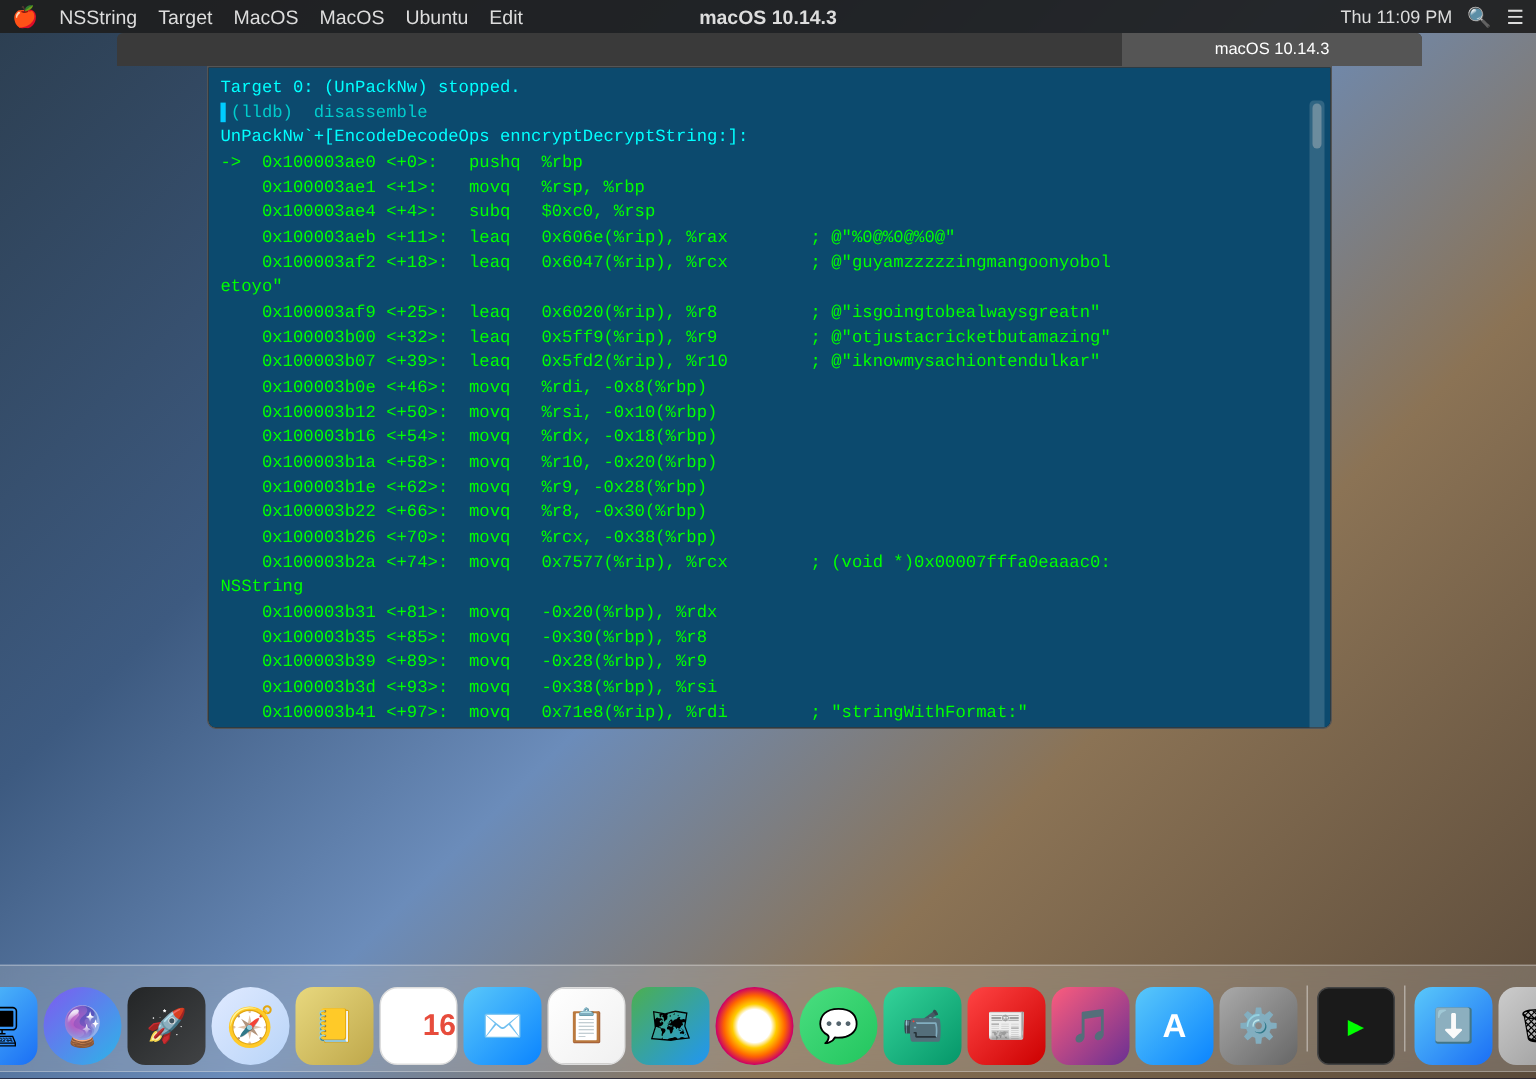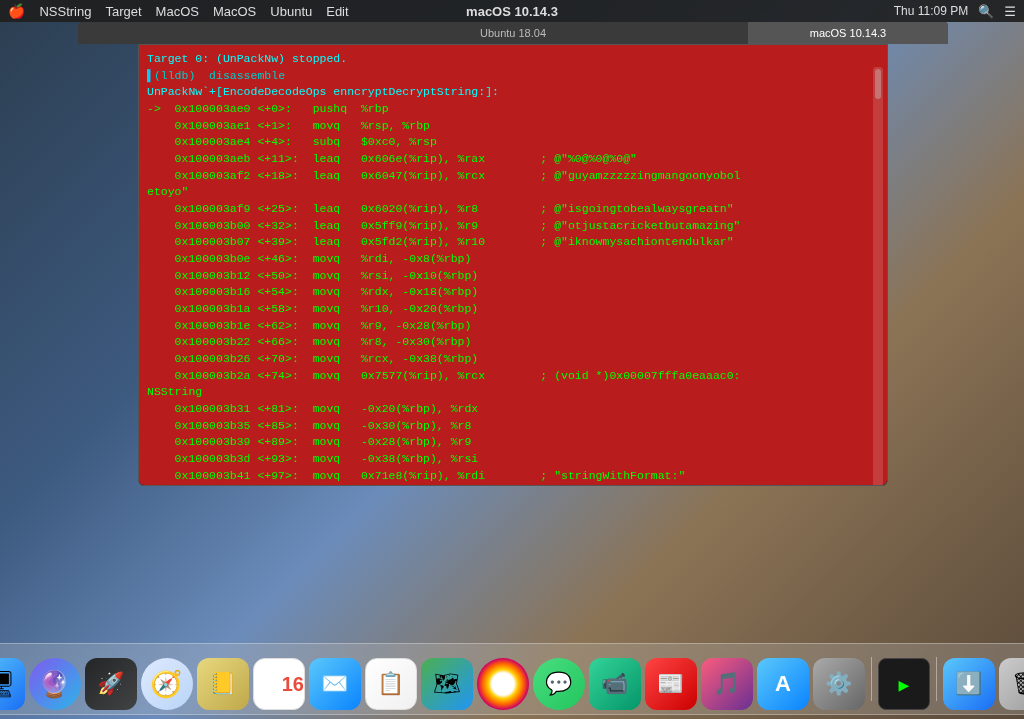--- a/index.html
+++ b/index.html
@@ -116,21 +116,21 @@
     .scroll-thumb {
       width: 6px;
       height: 30px;
       background: rgba(200,200,200,0.4);
       border-radius: 3px;
       margin: 2px;
     }
 
     
     .terminal-content {
-      background: #b91c1c;
+      background: #0c4a6e;
       color: #00ff00;
       font-family: 'Menlo', 'Monaco', 'Courier New', monospace;
       font-size: 11.5px;
       line-height: 1.45;
       padding: 6px 8px;
       height: 440px;
       overflow: hidden;
       white-space: pre;
     }
 
@@ -188,23 +188,20 @@
     <div class="menubar-right">
       <span>Thu 11:09 PM</span>
       <span style="font-size:13px;">🔍</span>
       <span style="font-size:13px;">☰</span>
     </div>
   </div>
 
   <div style="position:absolute; top:22px; left:78px; width:870px;">
 
     <div style="background:#3a3a3a; height:22px; display:flex; align-items:center; position:relative; border-radius:4px 4px 0 0;">
-      <div style="flex:1; display:flex; justify-content:center;">
-        <span style="color:#bbb; font-size:11px; font-family:-apple-system,sans-serif;">Ubuntu 18.04</span>
-      </div>
       <div style="position:absolute; right:0; top:0; width:200px; background:#555; height:22px; display:flex; align-items:center; justify-content:center; border-radius:0 4px 0 0;">
         <span style="color:#fff; font-size:11px; font-family:-apple-system,sans-serif;">macOS 10.14.3</span>
       </div>
     </div>
 
     <div class="terminal-window" style="position:relative; top:0; left:50%; transform:translateX(-50%); width:750px; border-radius:0 0 6px 6px;">
 
       <div style="position:relative;">
         <div class="terminal-content"><span style="color:#00ffff;">Target 0: (UnPackNw) stopped.</span>
 <span style="color:#00cccc;"><span style="color:#00ccff;">▌</span>(lldb)  disassemble</span>

